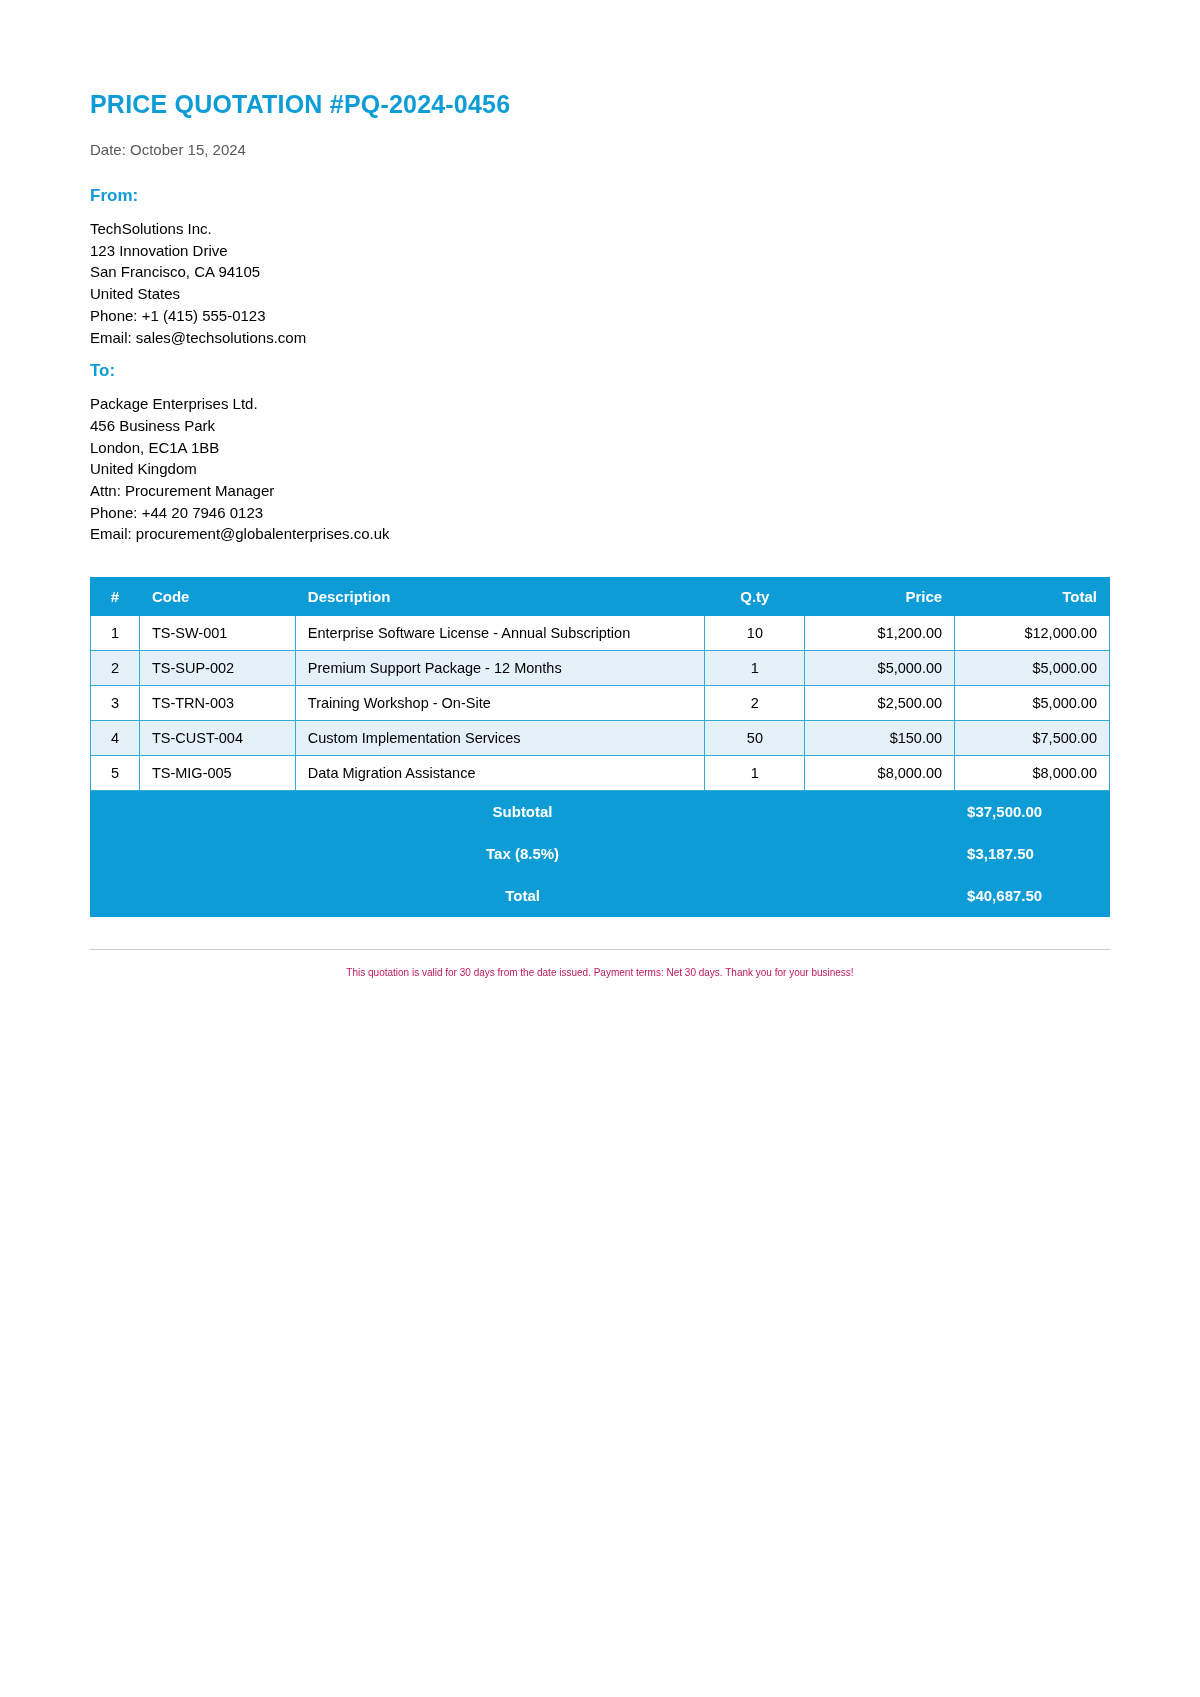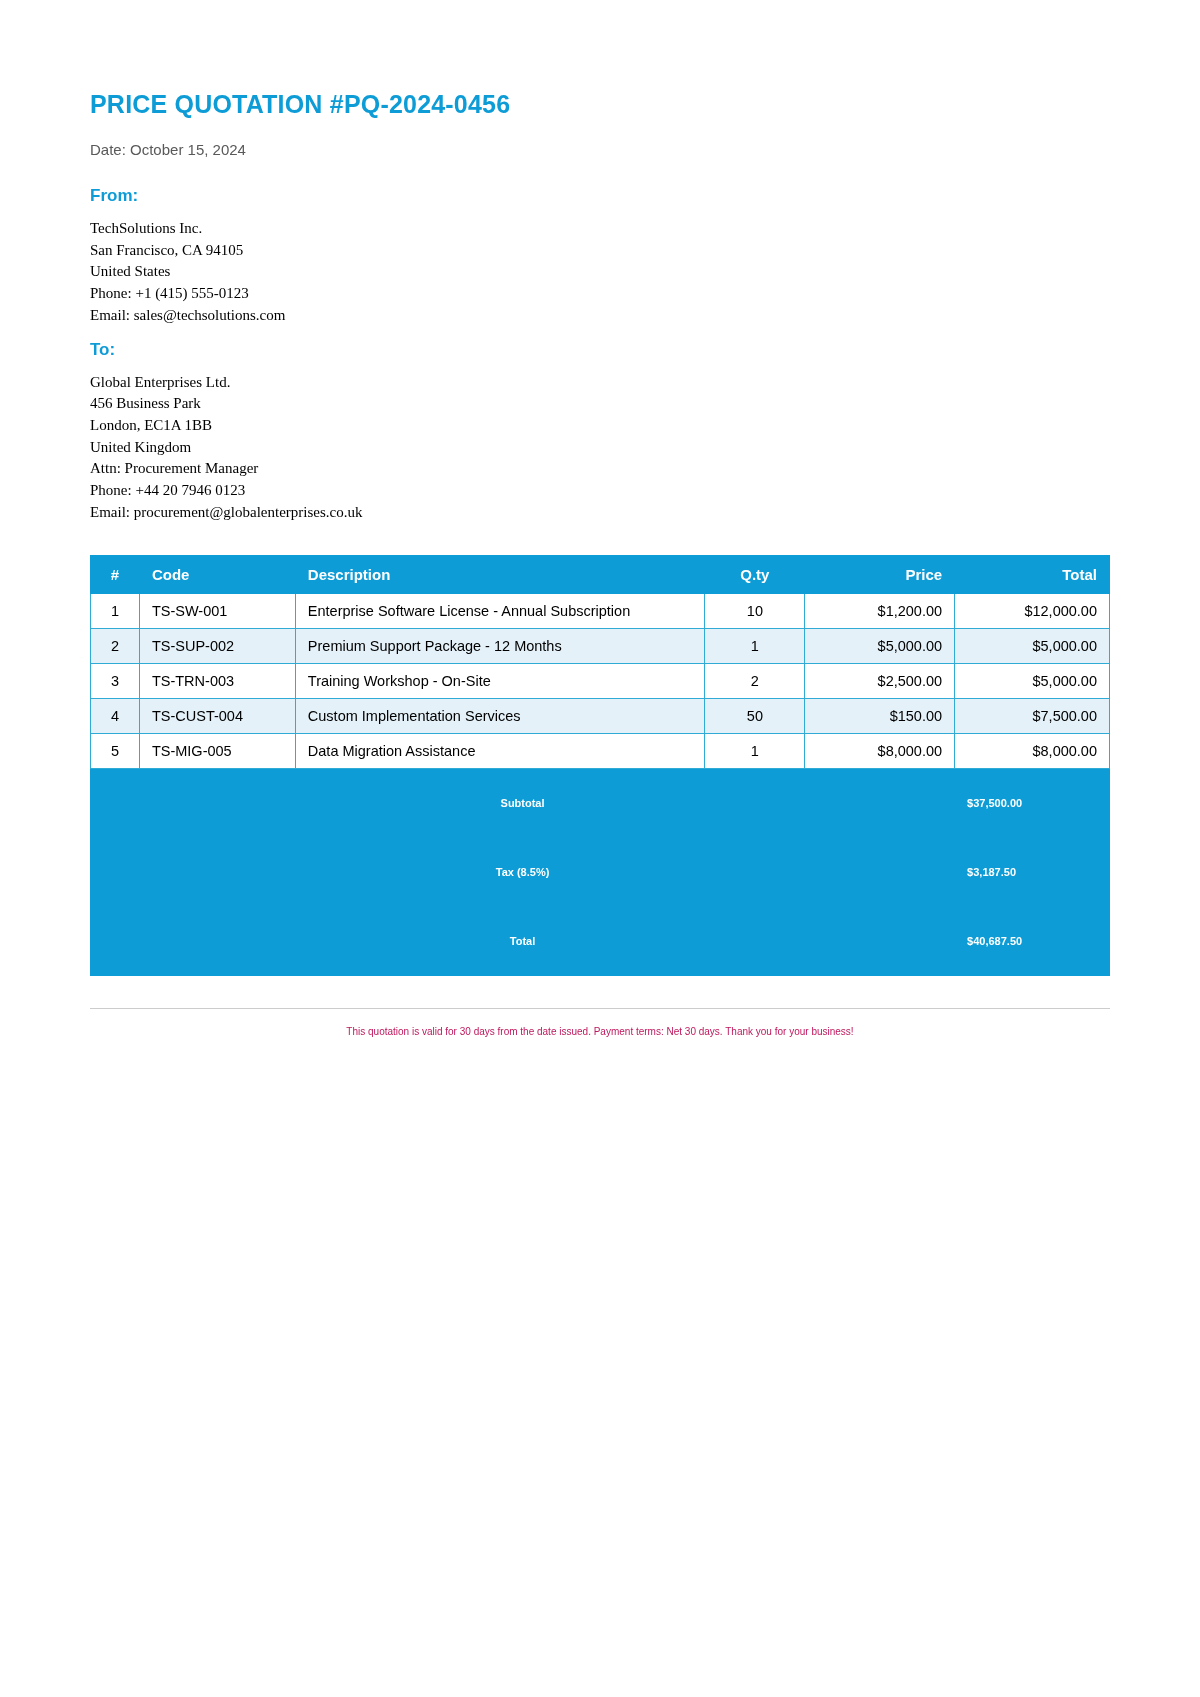--- a/index.html
+++ b/index.html
@@ -33,21 +33,20 @@
   .section-heading{
     color:var(--accent);
     font-size:17px;
     font-weight:bold;
     margin-bottom:12px;
   }
   .address{
     font-size:15px;
     line-height:21.7px;
     color:#000;
-    font-family:Liberation Serif, serif;
   }
   .to-block{margin-top:13px;}
   .quote-table{
     width:1020px;
     margin-top:32px;
     border-collapse:collapse;
     table-layout:fixed;
     font-size:14.5px;
   }
   .quote-table th,
@@ -71,22 +70,22 @@
   .col-total{width:15.2%;}
   .ta-c{text-align:center;}
   .ta-l{text-align:left;}
   .ta-r{text-align:right;}
   .quote-table tbody tr:nth-child(even) td{background:var(--zebra);}
   .quote-table tfoot td{
     background:var(--accent);
     border-color:var(--accent);
     color:#ffffff;
     font-weight:bold;
-    font-size:11px;
-    padding:28px 12px;
+    font-size:15px;
+    padding:12px 12px;
   }
   .summary-label{text-align:center;}
   .summary-value{text-align:left;}
   .footer-rule{
     width:1020px;
     border:none;
     border-top:1px solid #cccccc;
     margin-top:32px;
   }
   .disclaimer{
@@ -109,31 +108,32 @@
 
 <div class="page">
 
   <div class="doc-title">PRICE QUOTATION #PQ-2024-0456</div>
   <div class="date-line">Date: October 15, 2024</div>
 
   <div class="from-block">
     <div class="section-heading">From:</div>
     <div class="address">
       <div>TechSolutions Inc.</div>
+      <div>123 Innovation Drive</div>
       <div>San Francisco, CA 94105</div>
       <div>United States</div>
       <div>Phone: +1 (415) 555-0123</div>
       <div>Email: sales@techsolutions.com</div>
     </div>
   </div>
 
   <div class="to-block">
     <div class="section-heading">To:</div>
     <div class="address">
-      <div>Global Enterprises Ltd.</div>
+      <div>Package Enterprises Ltd.</div>
       <div>456 Business Park</div>
       <div>London, EC1A 1BB</div>
       <div>United Kingdom</div>
       <div>Attn: Procurement Manager</div>
       <div>Phone: +44 20 7946 0123</div>
       <div>Email: procurement@globalenterprises.co.uk</div>
     </div>
   </div>
 
   <table class="quote-table">

